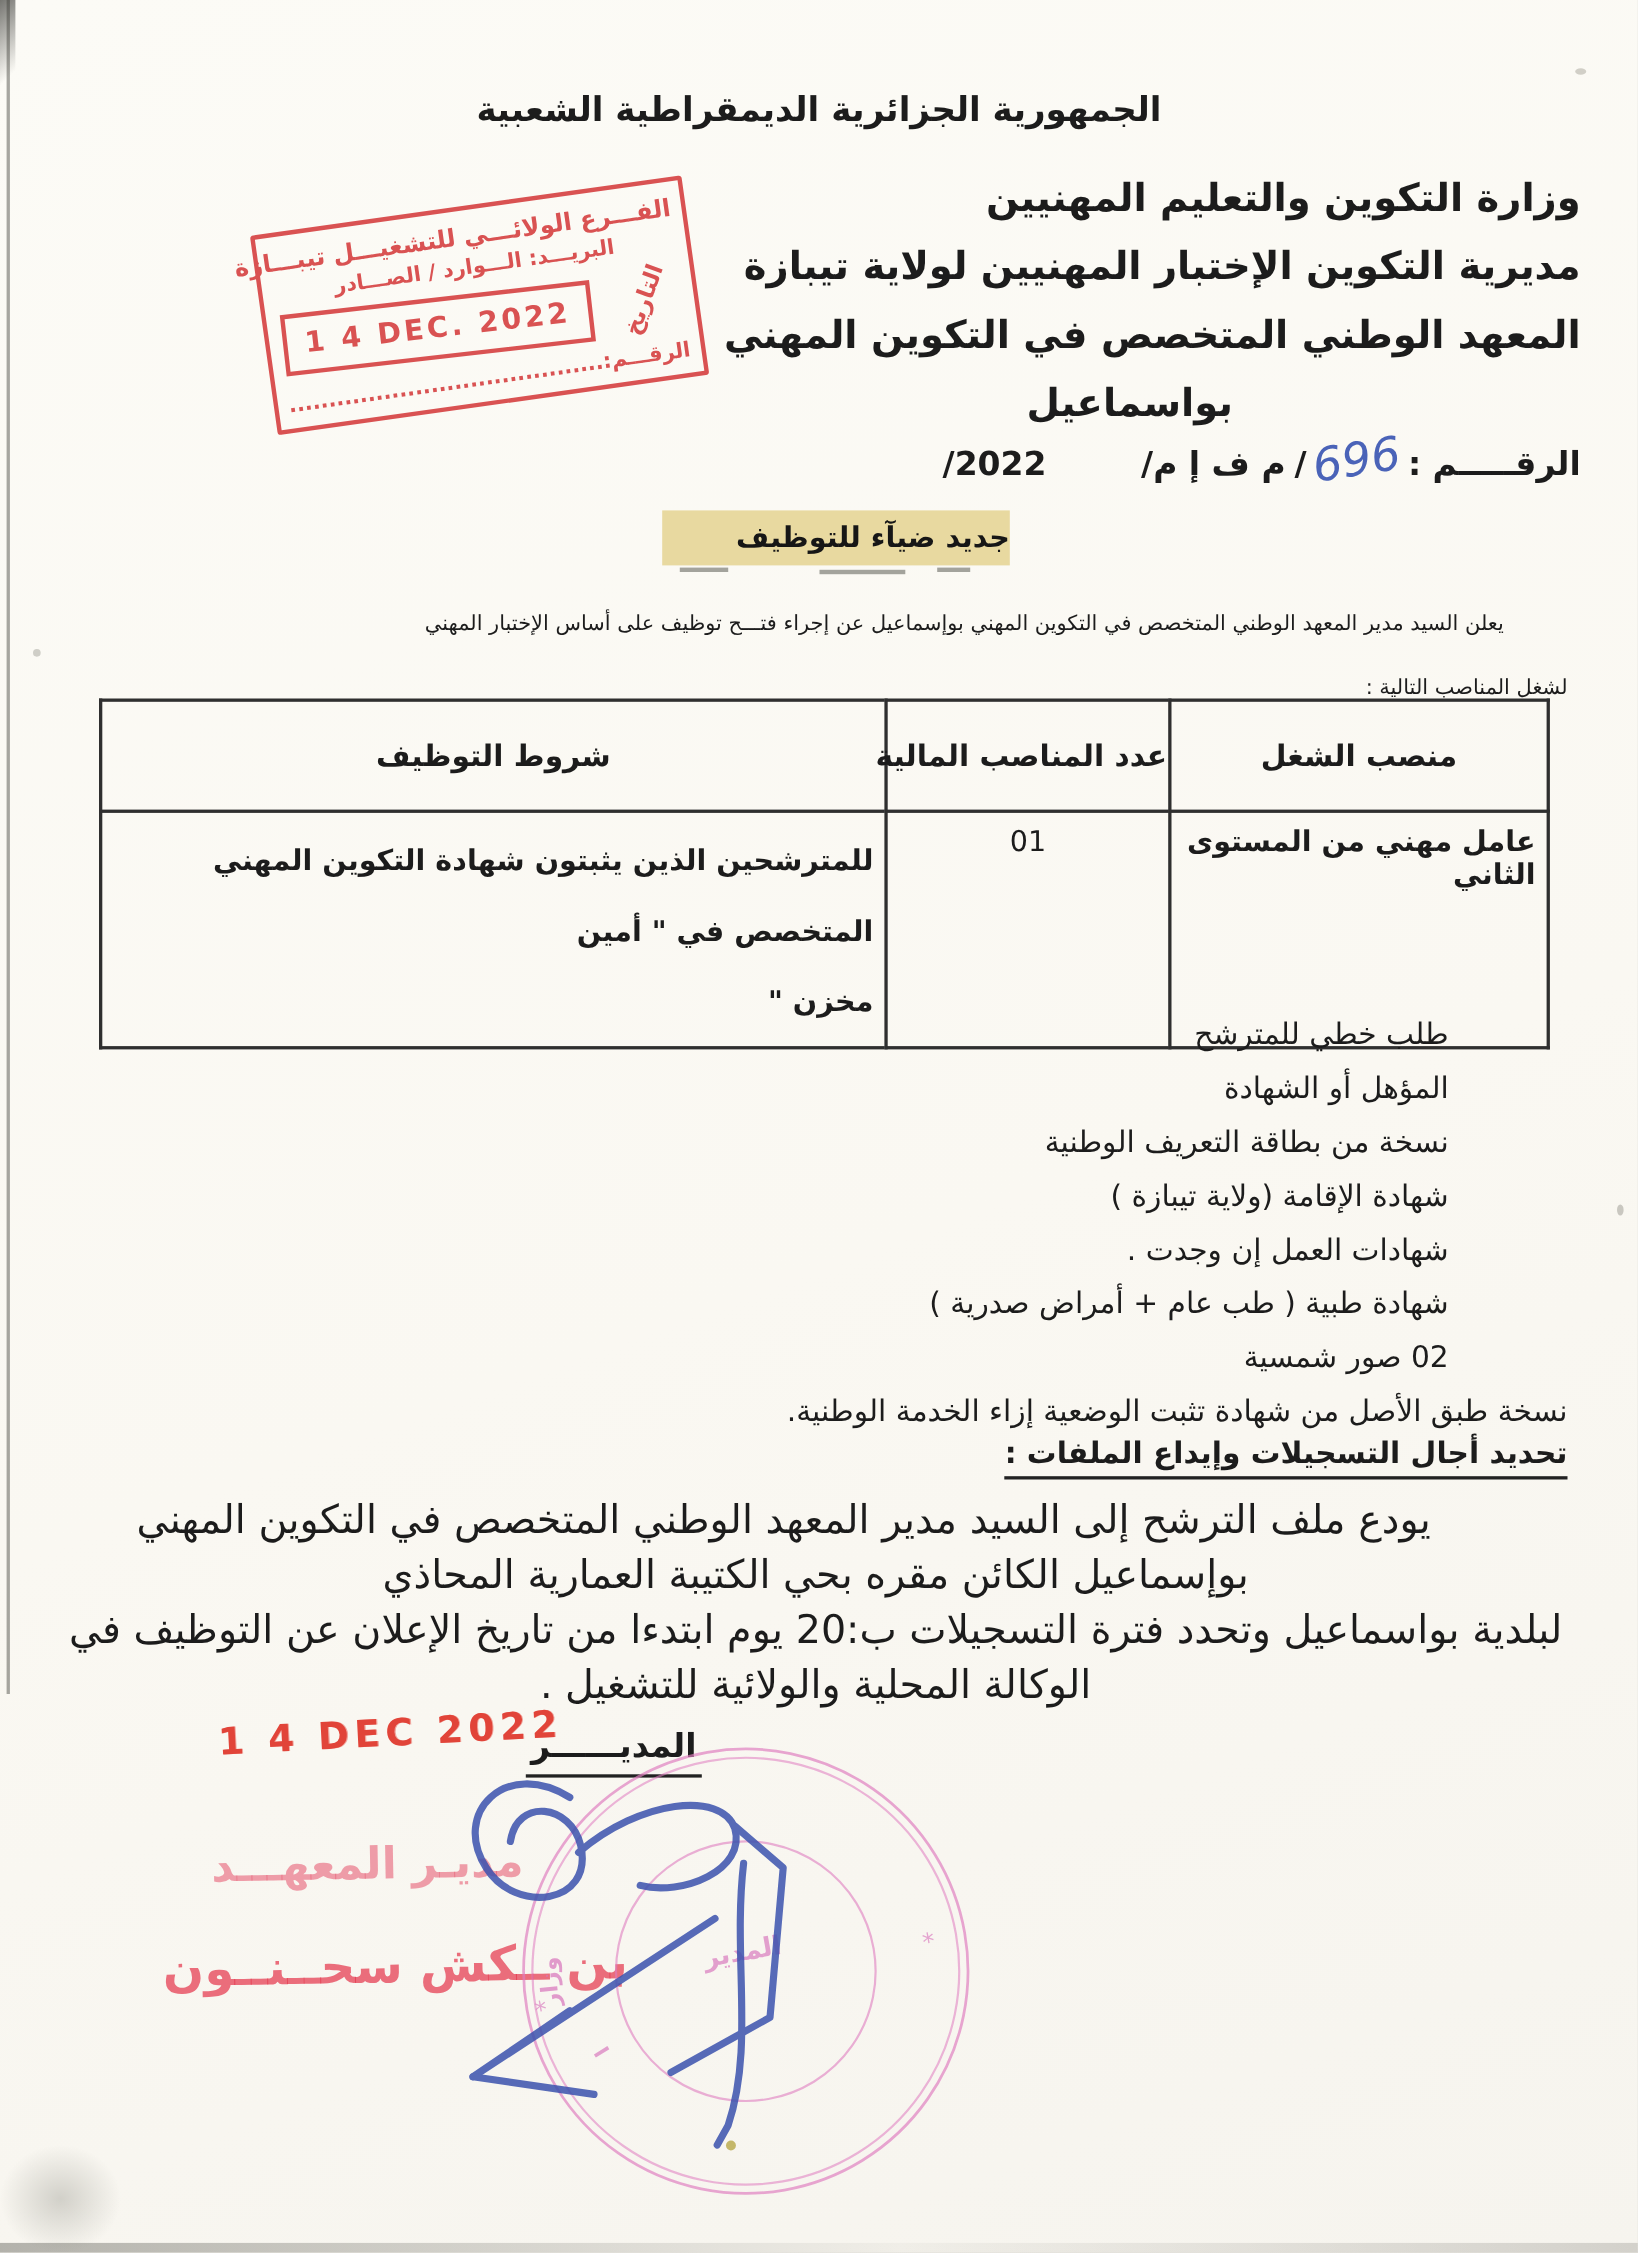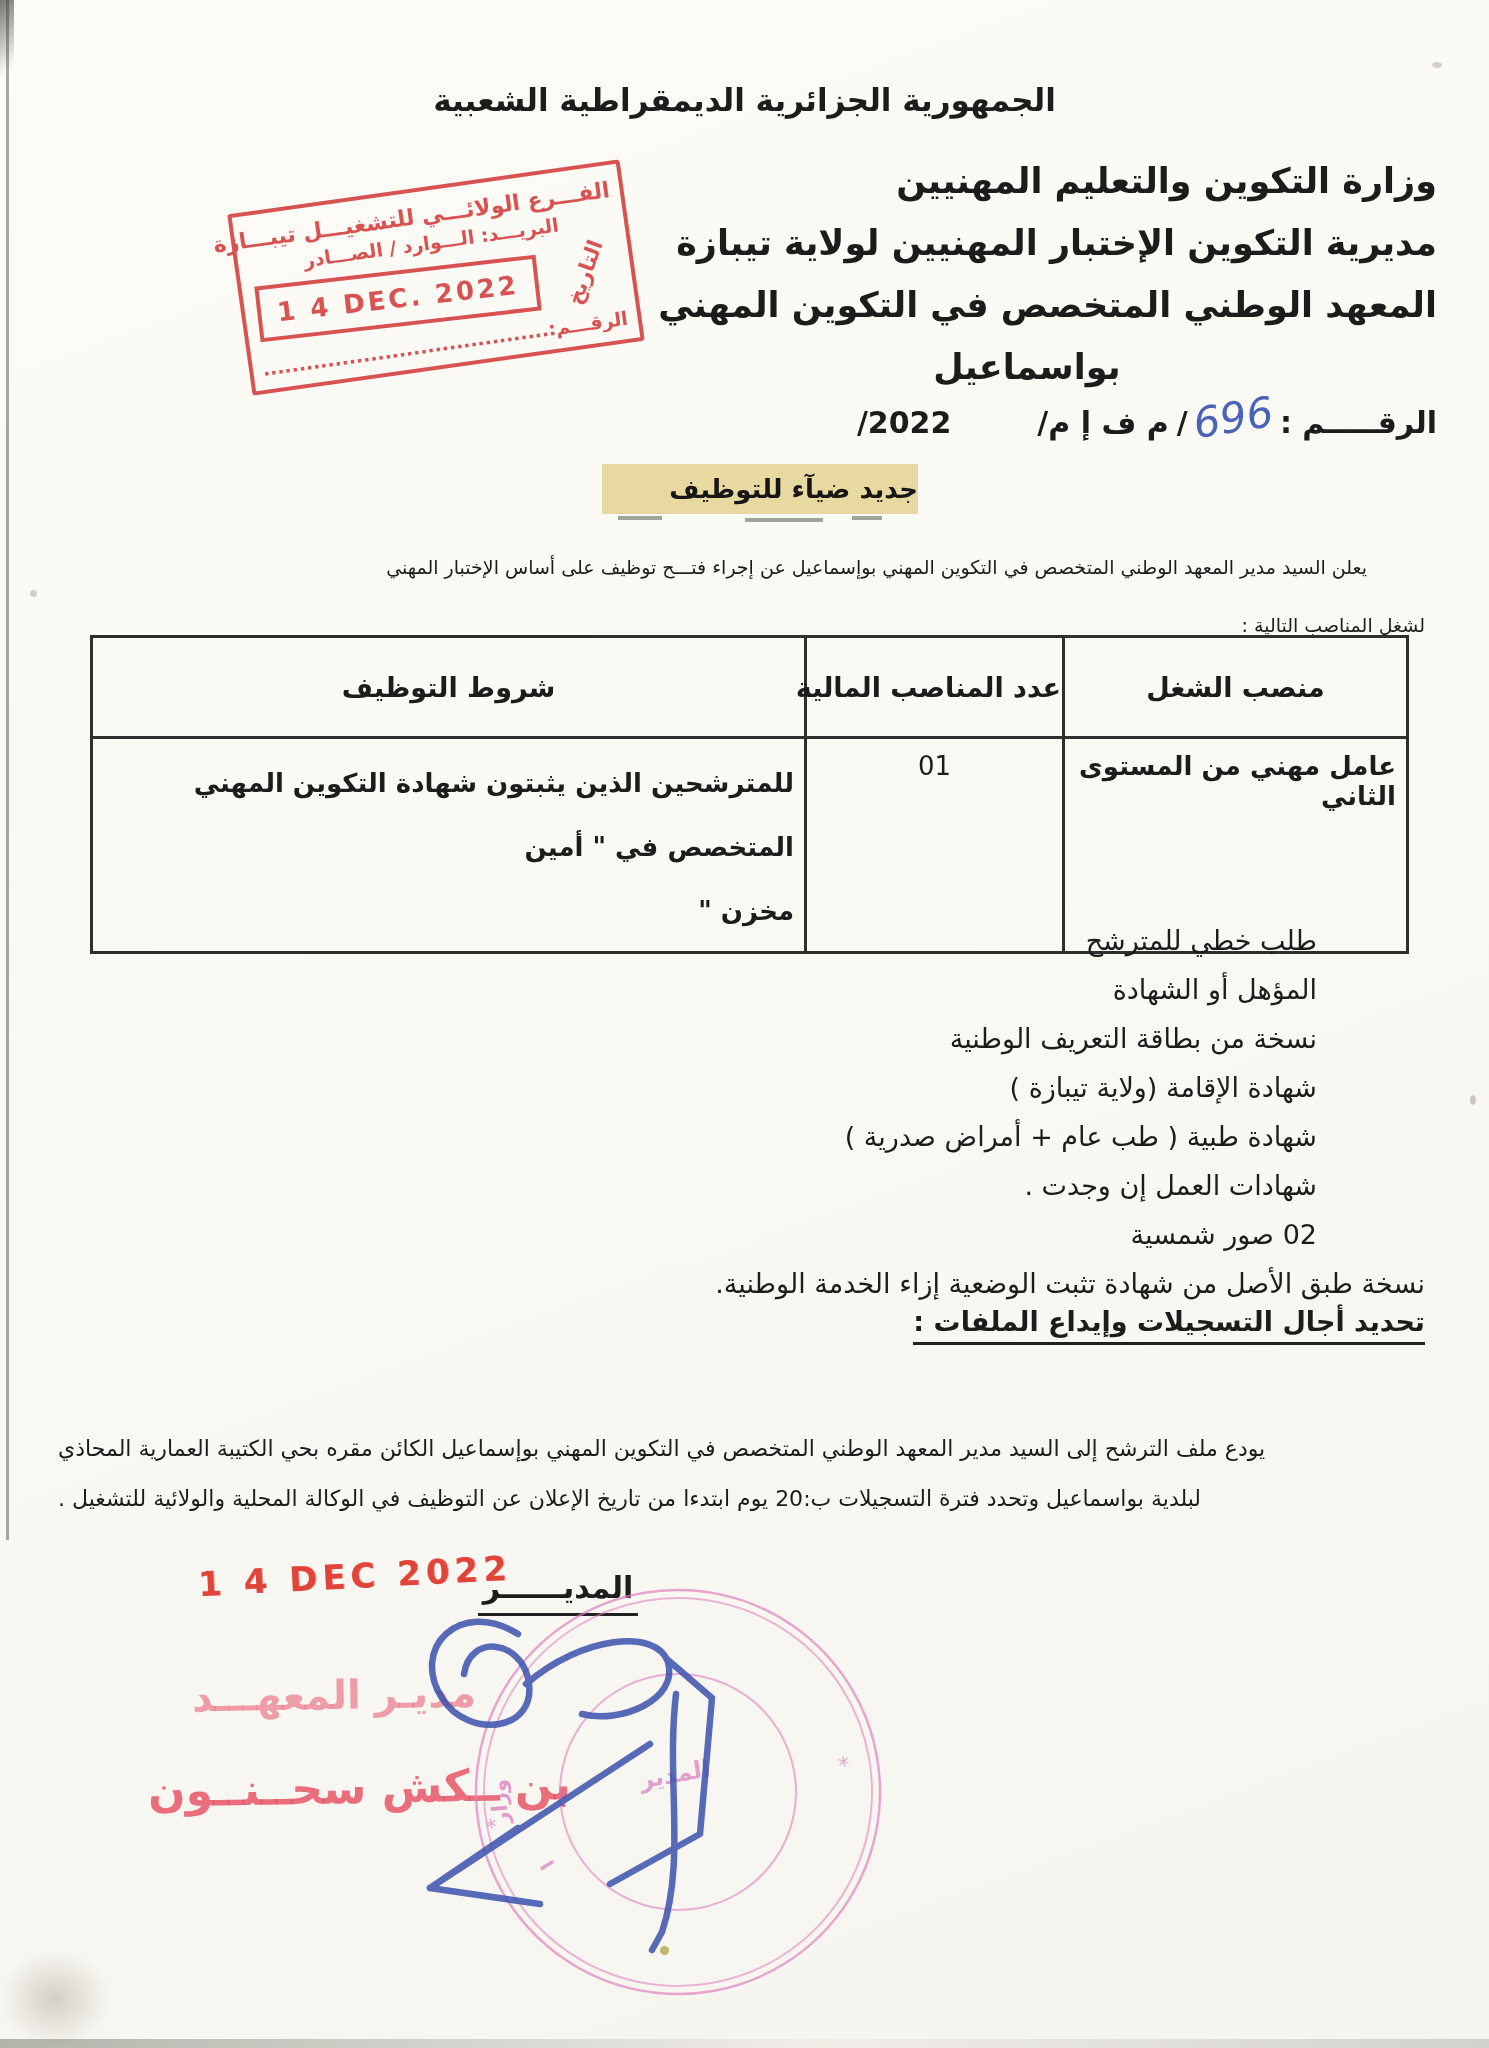--- a/index.html
+++ b/index.html
@@ -77,21 +77,21 @@
   
   .sec-head{position:absolute;right:64px;font-size:27px;font-weight:bold;}
   .sec-head span{display:inline-block;border-bottom:3px solid #222;padding-bottom:5px;}
   .h-docs{top:872px;}
   .h-deadline{top:1306px;}
   .doc-list{position:absolute;top:916px;right:64px;left:58px;font-size:27px;line-height:49px;text-align:right;}
   .doc-list .item{padding-left:0;padding-right:108px;}
   .doc-list .item.flush{padding-right:0;}
 
   
-  .para2{position:absolute;top:1424px;right:64px;left:58px;font-size:22px;line-height:50px;text-align:left;}
+  .para2{position:absolute;top:1358px;right:64px;left:58px;font-size:36px;line-height:50px;text-align:center;}
   .para2 .l1{text-indent:58px;}
 
   
   .foot-datestamp{position:absolute;left:198px;top:1556px;color:#e0352a;font-size:34px;font-weight:bold;
     letter-spacing:5px;transform:rotate(-3deg);opacity:.92;direction:ltr;
     text-shadow:1px 0 0 rgba(224,53,42,.45);}
   .director{position:absolute;left:478px;top:1570px;width:160px;text-align:center;font-size:30px;
     font-weight:bold;border-bottom:3px solid #222;padding-bottom:8px;}
   .name-stamp{position:absolute;font-weight:bold;white-space:nowrap;transform:rotate(-1deg);}
   .ns1{left:192px;top:1672px;font-size:40px;color:rgba(229,82,108,.55);letter-spacing:6px;}
@@ -175,22 +175,22 @@
       </td>
     </tr>
   </tbody>
     </table>
 
   <div class="doc-list">
     <div class="item">طلب خطي للمترشح</div>
     <div class="item">المؤهل أو الشهادة</div>
     <div class="item">نسخة من بطاقة التعريف الوطنية</div>
     <div class="item">شهادة الإقامة (ولاية تيبازة )</div>
+    <div class="item">شهادات العمل إن وجدت .</div>
     <div class="item">شهادة طبية ( طب عام + أمراض صدرية )</div>
-    <div class="item">شهادات العمل إن وجدت .</div>
     <div class="item">02 صور شمسية</div>
     <div class="item flush">نسخة طبق الأصل من شهادة تثبت الوضعية إزاء الخدمة الوطنية.</div>
   </div>
 
   <div class="sec-head h-deadline">
     <span>تحديد أجال التسجيلات وإيداع الملفات :</span>
   </div>
   <div class="para2">
     <div class="l1">يودع ملف الترشح إلى السيد مدير المعهد الوطني المتخصص في التكوين المهني بوإسماعيل الكائن مقره بحي الكتيبة العمارية المحاذي</div>
     <div class="l2">لبلدية بواسماعيل وتحدد فترة التسجيلات ب:20 يوم ابتدءا من تاريخ الإعلان عن التوظيف في الوكالة المحلية والولائية للتشغيل .</div>

